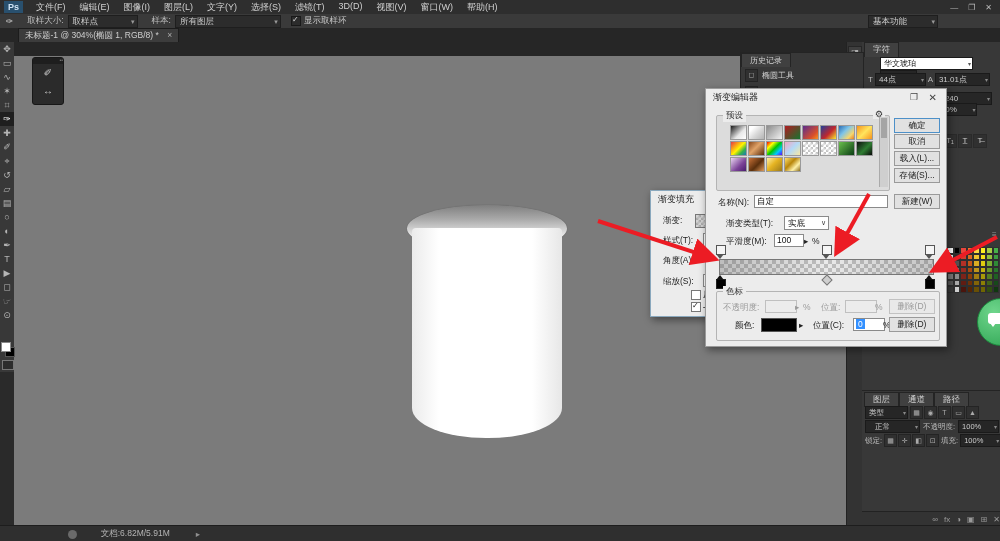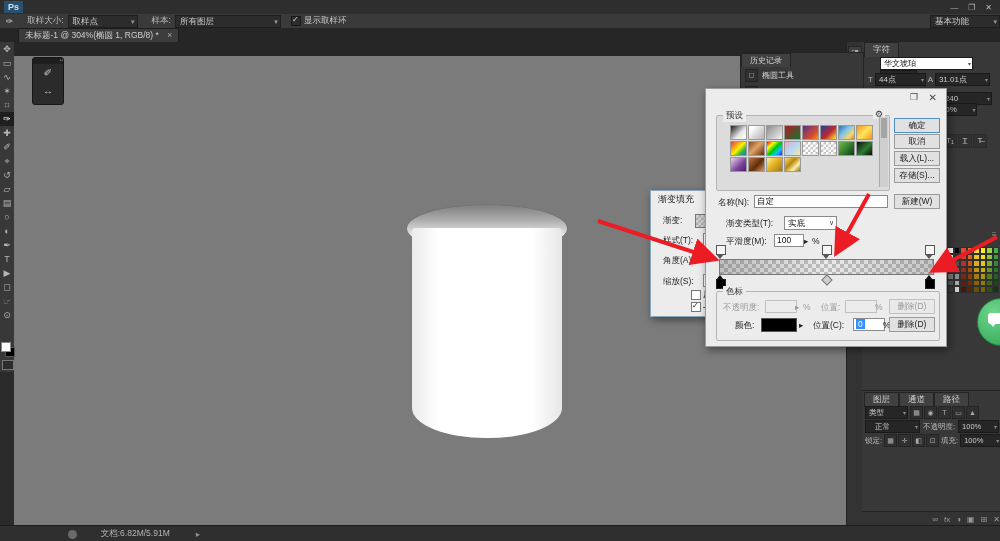--- a/index.html
+++ b/index.html
@@ -67,21 +67,21 @@
   
   .dialog{position:absolute;background:#ececec;border:1px solid #8aa8bd;box-shadow:2px 3px 8px rgba(0,0,0,.45);color:#1c1c1c;font-size:9px;}
   .dlg-title{height:16px;line-height:16px;padding-left:7px;color:#222;font-size:9px;}
   .group{position:absolute;border:1px solid #b4b4b4;border-radius:2px;}
   .group-label{position:absolute;top:-6px;left:6px;background:#ececec;padding:0 3px;font-size:8.5px;color:#333;}
   .btn{position:absolute;background:#e1e1e1;border:1px solid #9a9a9a;text-align:center;font-size:8.5px;color:#222;height:13px;line-height:13px;}
   .btn.primary{border:1px solid #4d90c8;}
   .btn.disabled{color:#9a9a9a;border-color:#c2c2c2;background:#e9e9e9;}
   .tfield{position:absolute;background:#fff;border:1px solid #8a8a8a;height:11px;line-height:11px;font-size:8.5px;color:#111;padding:0 2px;}
   .tfield.disabled{background:#ececec;border-color:#c0c0c0;}
-  .combo{position:absolute;background:#fff;border:1px solid #8a8a8a;height:12px;line-height:12px;font-size:8.5px;color:#111;padding:0 12px 0 3px;}
+  .combo{position:absolute;background:#fff;border:1px solid #8a8a8a;height:12px;line-height:12px;font-size:8.5px;color:#111;padding:0 4px 0 3px;}
   .combo::after{content:"∨";position:absolute;right:2px;top:0;font-size:7px;color:#444;}
   .dlabel{position:absolute;font-size:8.5px;color:#222;}
   .checker,.checker-sm{background-color:#fff;background-image:linear-gradient(45deg,#c4c4c4 25%,transparent 25%,transparent 75%,#c4c4c4 75%),linear-gradient(45deg,#c4c4c4 25%,transparent 25%,transparent 75%,#c4c4c4 75%);}
   .checker{background-size:8px 8px;background-position:0 0,4px 4px;}
   .checker-sm{background-size:5px 5px;background-position:0 0,2.5px 2.5px;}
   .preset-sw{width:17px;height:15px;border:1px solid #9a9a9a;box-sizing:border-box;}
   #preset-grid{position:absolute;left:13px;top:9px;width:152px;display:flex;flex-wrap:wrap;gap:1px;}
   .op-stop{position:absolute;width:8px;height:8px;background:#f5f5f5;border:1px solid #555;}
   .op-stop::after{content:"";position:absolute;left:-1px;top:8px;border:4px solid transparent;border-top:5px solid #555;border-bottom:none;}
   .col-stop{position:absolute;width:8px;height:8px;background:#000;border:1px solid #222;}
@@ -97,36 +97,50 @@
   #badge .bubble::after{content:"";position:absolute;left:2px;top:10px;border:3px solid transparent;border-top:4px solid #fff;}
   .z50{z-index:50;} .z55{z-index:55;}
 </style>
 </head>
 <body>
 
 <div class="stage">
 
   <div id="menubar">
     <span id="ps-logo">Ps</span>
+    <div style="display:flex;">
+
+    <span class="menu-item">文件(F)</span>
+        <span class="menu-item">编辑(E)</span>
+        <span class="menu-item">图像(I)</span>
+        <span class="menu-item">图层(L)</span>
+        <span class="menu-item">文字(Y)</span>
+        <span class="menu-item">选择(S)</span>
+        <span class="menu-item">滤镜(T)</span>
+        <span class="menu-item">3D(D)</span>
+        <span class="menu-item">视图(V)</span>
+        <span class="menu-item">窗口(W)</span>
+        <span class="menu-item">帮助(H)</span>
+      </div>
     <div id="win-controls">
       <span>—</span>
       <span>❐</span>
       <span>✕</span>
     </div>
   </div>
 
   <div id="optionsbar">
     <span style="margin-left:6px;color:#ddd;">✑</span>
     <span class="opt-label" style="margin-left:14px;">取样大小:</span>
     <span class="dd" style="width:52px;">取样点</span>
     <span class="opt-label" style="margin-left:14px;">样本:</span>
     <span class="dd" style="width:88px;">所有图层</span>
     <span class="chk on"></span>
     <span>显示取样环</span>
-    <span class="dd" style="margin-left:auto;width:52px;">基本功能</span>
+    <span class="dd" style="margin-left:auto;margin-right:62px;width:52px;">基本功能</span>
   </div>
 
   <div id="tabbar">
     <div id="doc-tab">
       <span>未标题-1 @ 304%(椭圆 1, RGB/8) *</span>
       <span class="close">×</span>
     </div>
   </div>
 
   <div id="toolbar">
@@ -346,20 +360,21 @@
     <span class="dlabel" style="left:12px;top:85px;">缩放(S):</span>
     <span class="tfield" style="left:52px;top:83px;width:28px;">100</span>
     <span class="dlabel" style="left:86px;top:85px;">%</span>
     <span class="cbox" style="left:40px;top:99px;"></span>
     <span class="dlabel" style="left:52px;top:98px;">反向(R)</span>
     <span class="cbox on" style="left:40px;top:111px;"></span>
     <span class="dlabel" style="left:52px;top:110px;">与图层对齐(L)</span>
   </div>
 
   <div class="dialog z55" style="left:705px;top:88px;width:240px;height:257px;border-color:#9a9a9a;">
+    <div class="dlg-title">渐变编辑器</div>
     <span style="position:absolute;right:28px;top:3px;color:#444;font-size:9px;">❐</span>
     <span style="position:absolute;right:9px;top:3px;color:#444;font-size:10px;">✕</span>
 
     <div class="group" style="left:10px;top:26px;width:172px;height:74px;background:#dcdcdc;">
       <span class="group-label">预设</span>
       <span style="position:absolute;right:4px;top:-7px;background:#ececec;padding:0 2px;font-size:9px;color:#333;">⚙</span>
       <div id="preset-grid">
 
       <div class="preset-sw" style="background: linear-gradient(135deg, rgb(26, 26, 26), rgb(232, 232, 232) 60%, rgb(255, 255, 255));"></div>
           <div class="preset-sw" style="background: linear-gradient(135deg, rgb(255, 255, 255) 20%, rgb(217, 217, 217) 55%, rgb(179, 179, 179));"></div>

